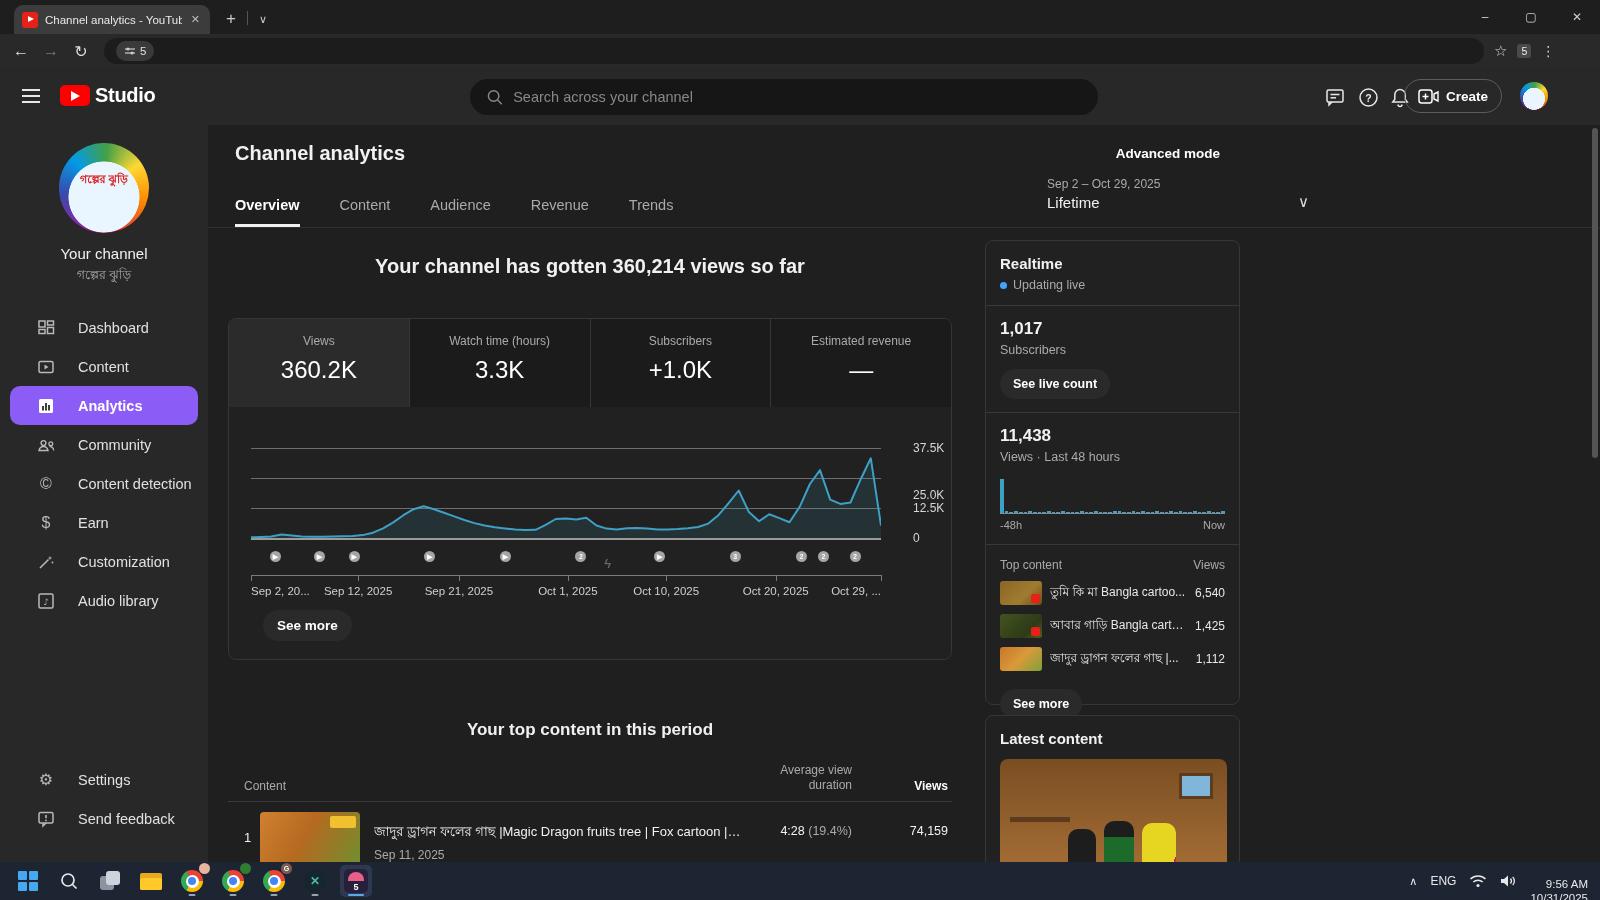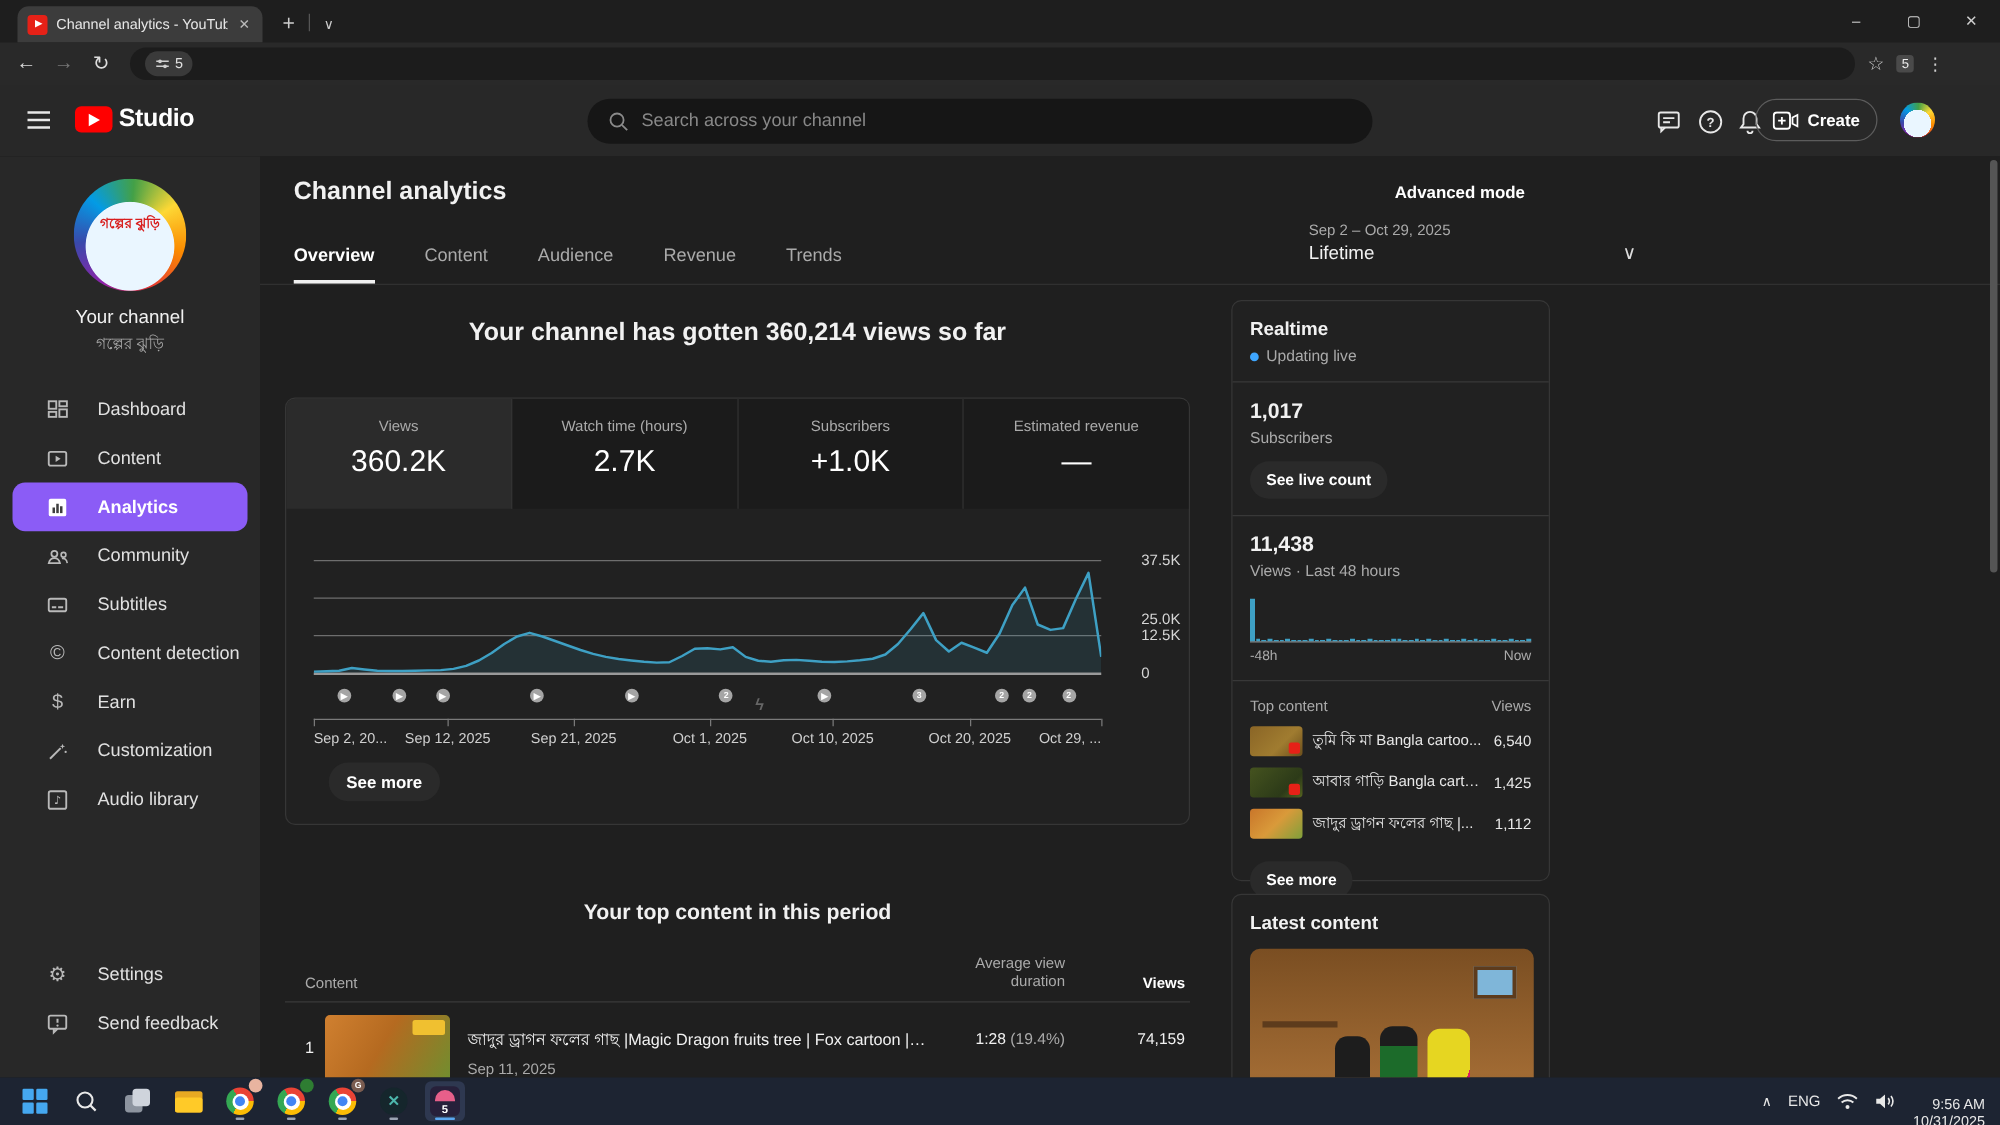--- a/index.html
+++ b/index.html
@@ -371,30 +371,20 @@
             <svg class="ic" width="19" height="16" viewBox="0 0 19 16">
                 <circle cx="6.5" cy="6" r="2.4" fill="none" stroke="#b9b9b9" stroke-width="1.4"></circle>
                 <path d="M2 13.5c.6-2.6 2.3-4 4.5-4s3.9 1.4 4.5 4z" fill="none" stroke="#b9b9b9" stroke-width="1.4"></path>
                 <circle cx="13.8" cy="6.8" r="1.9" fill="none" stroke="#b9b9b9" stroke-width="1.3"></circle>
                 <path d="M12.5 9.8c2-.4 3.8.7 4.3 3.7" fill="none" stroke="#b9b9b9" stroke-width="1.3"></path>
               </svg>
           </span>
           <span>Community</span>
         </div>
         <div class="side-item">
-          <span class="s-ic">
-            <svg class="ic" width="18" height="18" viewBox="0 0 18 18">
-                <rect x="2" y="4" width="14" height="10" rx="1.5" fill="none" stroke="#b9b9b9" stroke-width="1.5"></rect>
-                <line x1="4.5" y1="10.8" x2="8" y2="10.8" stroke="#b9b9b9" stroke-width="1.5"></line>
-                <line x1="9.5" y1="10.8" x2="13.5" y2="10.8" stroke="#b9b9b9" stroke-width="1.5"></line>
-              </svg>
-          </span>
-          <span>Subtitles</span>
-        </div>
-        <div class="side-item">
           <span class="s-ic">©</span>
           <span>Content detection</span>
         </div>
         <div class="side-item">
           <span class="s-ic">$</span>
           <span>Earn</span>
         </div>
         <div class="side-item">
           <span class="s-ic">
             <svg class="ic" width="18" height="18" viewBox="0 0 18 18">
@@ -457,21 +447,21 @@
       <div class="headline">Your channel has gotten 360,214 views so far</div>
 
       <div class="analytics-card">
         <div class="metric-strip">
           <div class="metric selected">
             <div class="metric-label">Views</div>
             <div class="metric-value">360.2K</div>
           </div>
           <div class="metric">
             <div class="metric-label">Watch time (hours)</div>
-            <div class="metric-value">2.7K</div>
+            <div class="metric-value">3.3K</div>
           </div>
           <div class="metric">
             <div class="metric-label">Subscribers</div>
             <div class="metric-value">+1.0K</div>
           </div>
           <div class="metric">
             <div class="metric-label">Estimated revenue</div>
             <div class="metric-value">—</div>
           </div>
         </div>
@@ -574,21 +564,21 @@
         </div>
         <div class="ct-divider"></div>
         <div class="ct-row">
           <span class="ct-rank">1</span>
           <span class="ct-thumb"></span>
           <span class="ct-title-wrap">
             <div class="ct-title">জাদুর ড্রাগন ফলের গাছ |Magic Dragon fruits tree | Fox cartoon | Shiyaler Cartoon |...</div>
             <div class="ct-date">Sep 11, 2025</div>
           </span>
           <span class="ct-dur">
-            <b style="font-weight:400">1:28</b>
+            <b style="font-weight:400">4:28</b>
             <span>(19.4%)</span>
           </span>
           <span class="ct-views">74,159</span>
         </div>
       </div>
 
       <div class="card realtime-card">
         <div class="rt-title">Realtime</div>
         <div class="rt-live">
           <span class="rt-dot"></span>

